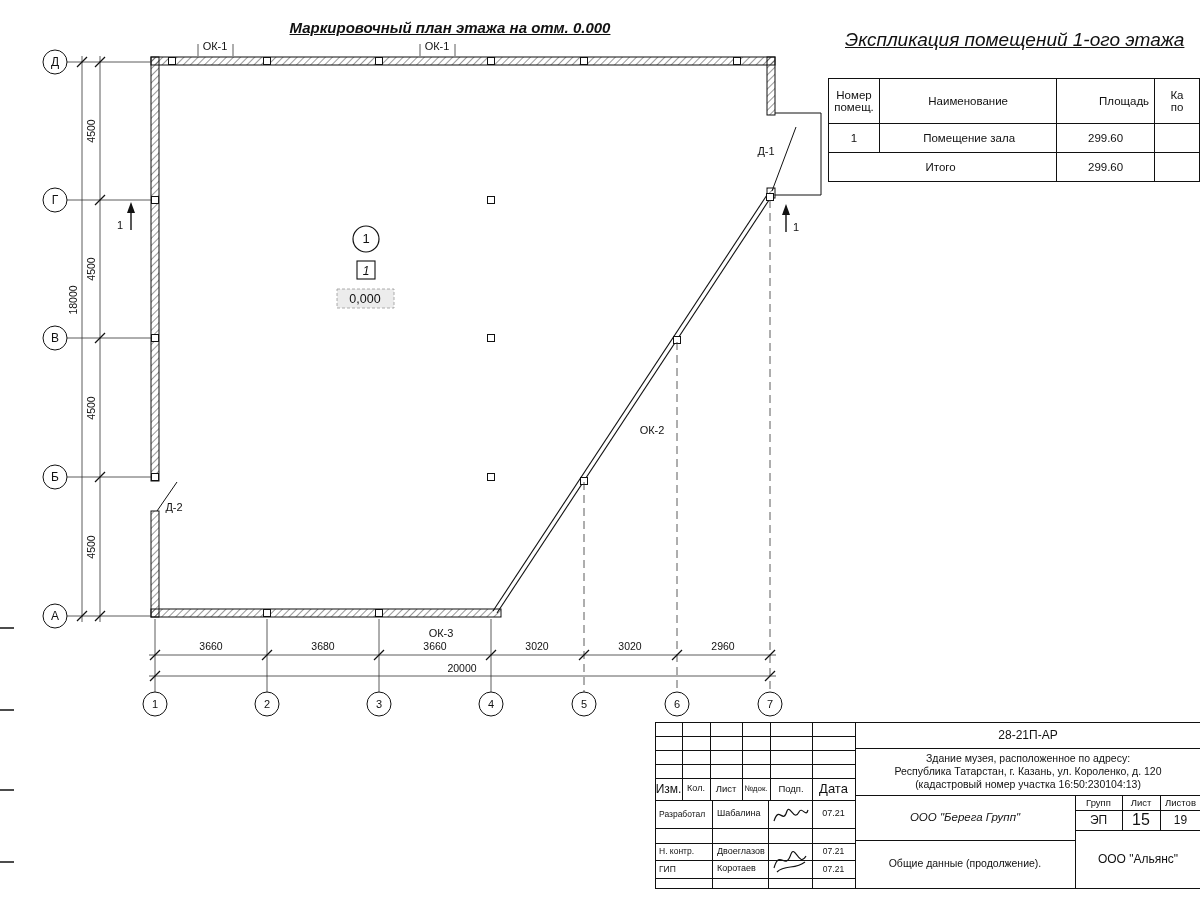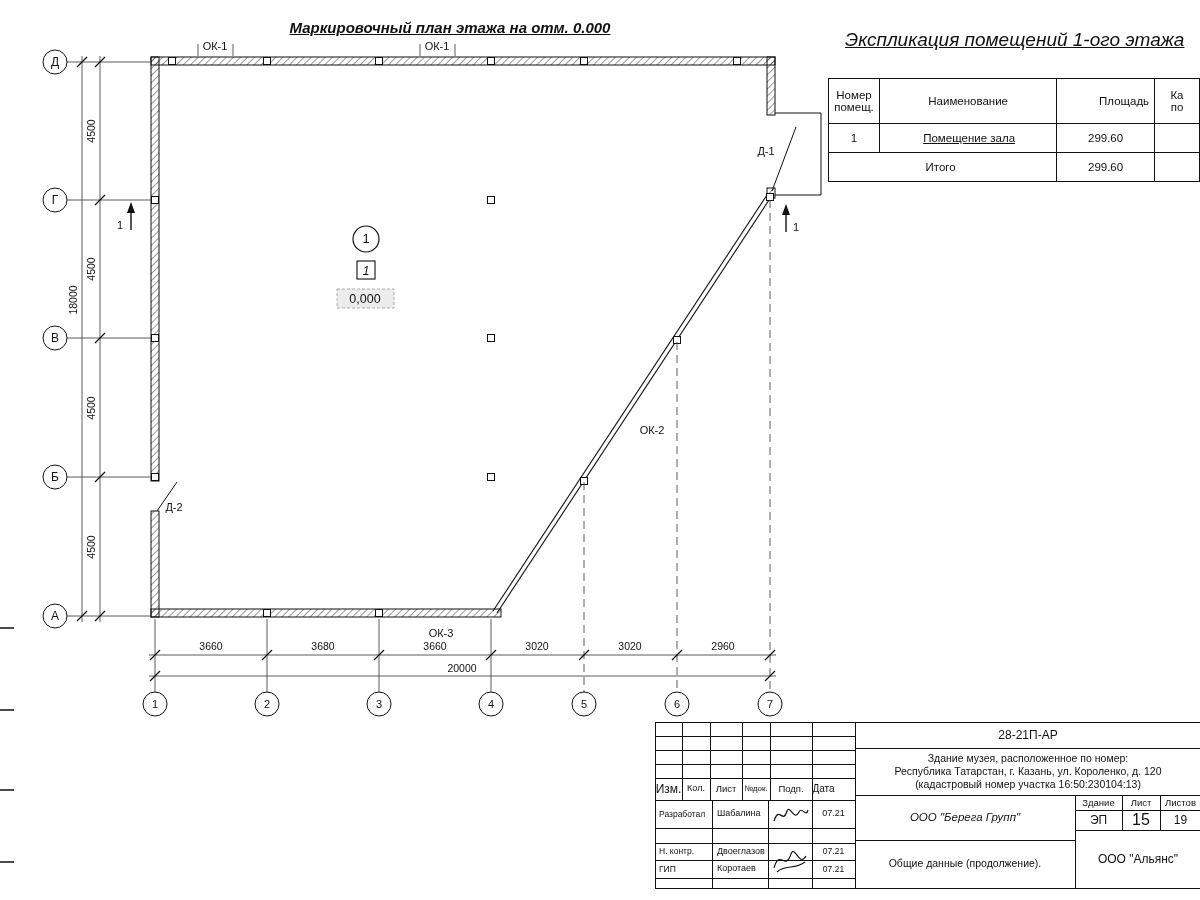--- a/index.html
+++ b/index.html
@@ -13,21 +13,21 @@
     text-decoration:underline;white-space:nowrap;}
 
   .expl-table{position:absolute;left:828px;top:78px;border-collapse:collapse;
     font-size:11.5px;table-layout:fixed;}
   .expl-table th,.expl-table td{border:1px solid #111;text-align:center;vertical-align:middle;
     padding:0 3px;font-weight:normal;white-space:pre-line;}
   .expl-table tr.hdr th{height:44px;}
   .expl-table tr.row td{height:28px;}
   .expl-table .c1{width:48px;} .expl-table .c2{width:250px;}
   .expl-table .c3{width:57px;padding-left:40px;} .expl-table .c4{width:60px;}
-  .tleft{text-align:center;padding-left:5px !important;text-decoration:underline;}
+  .tleft{text-align:center;padding-left:5px !important;}
   .tright{text-align:center;padding-right:7px !important;}
 
   .tb{position:absolute;left:655px;top:722px;width:546px;height:167px;font-size:10px;}
   .hl{position:absolute;height:1px;background:#111;}
   .vl{position:absolute;width:1px;background:#111;}
   .cell{position:absolute;display:flex;align-items:center;justify-content:center;
     text-align:center;line-height:1.25;}
   .cell.cleft{justify-content:flex-start;text-align:left;padding-left:3px;box-sizing:border-box;}
   .it{font-style:italic;}
   .sig{position:absolute;}
@@ -278,21 +278,21 @@
       <div class="vl" style="left:420px;top:73px;height:94px"></div>
       <div class="vl" style="left:467px;top:73px;height:35px"></div>
       <div class="vl" style="left:505px;top:73px;height:35px"></div>
     </div>
 
     <div class="cell" style="left:0;top:56px;width:27px;height:22px;font-size:12px">Изм.</div>
     <div class="cell" style="left:27px;top:56px;width:28px;height:22px;font-size:9px">Кол.</div>
     <div class="cell" style="left:55px;top:56px;width:32px;height:22px;font-size:9.5px">Лист</div>
     <div class="cell" style="left:87px;top:56px;width:28px;height:22px;font-size:8px">№док.</div>
     <div class="cell" style="left:115px;top:56px;width:42px;height:22px;font-size:9.5px">Подп.</div>
-    <div class="cell" style="left:147px;top:56px;width:43px;height:22px;font-size:10px">Дата</div>
+    <div class="cell" style="left:157px;top:56px;width:43px;height:22px;font-size:13px">Дата</div>
 
     <div class="cell cleft" style="left:1px;top:78px;width:56px;height:28px;font-size:8.5px">Разработал</div>
     <div class="cell cleft" style="left:59px;top:78px;width:54px;height:28px;font-size:9px">Шабалина</div>
     <div class="cell" style="left:157px;top:78px;width:43px;height:28px;font-size:9px">07.21</div>
 
     <div class="cell cleft" style="left:1px;top:121px;width:56px;height:17px;font-size:8.5px">Н. контр.</div>
     <div class="cell cleft" style="left:59px;top:121px;width:54px;height:17px;font-size:9px">Двоеглазов</div>
     <div class="cell" style="left:157px;top:121px;width:43px;height:17px;font-size:8.5px">07.21</div>
 
     <div class="cell cleft" style="left:1px;top:138px;width:56px;height:18px;font-size:8.5px">ГИП</div>
@@ -301,28 +301,28 @@
 
     <svg class="sig" style="left:116px;top:81px" width="39" height="24" viewBox="0 0 39 24">
       <path d="M3,18 C8,2 12,22 16,8 C19,1 23,19 28,9 C31,3 35,15 37,7" fill="none" stroke="#111" stroke-width="1.2"></path>
     </svg>
     <svg class="sig" style="left:116px;top:122px" width="39" height="32" viewBox="0 0 39 32">
       <path d="M3,24 C9,4 14,28 20,10 C24,0 28,24 35,12 M6,28 C14,20 24,26 34,18" fill="none" stroke="#111" stroke-width="1.1"></path>
     </svg>
 
     <div class="cell" style="left:200px;top:0;width:346px;height:26px;font-size:12px">28-21П-АР</div>
     <div class="cell" style="left:200px;top:26px;width:346px;height:47px;font-size:10.5px;flex-direction:column">
-      <span>Здание музея, расположенное по номер:</span>
+      <span>Здание музея, расположенное по адресу:</span>
       <span>Республика Татарстан, г. Казань, ул. Короленко, д. 120</span>
       <span>(кадастровый номер участка 16:50:230104:13)</span>
     </div>
     <div class="cell it" style="left:200px;top:73px;width:220px;height:45px;font-size:11.5px">ООО "Берега Групп"</div>
     <div class="cell" style="left:200px;top:118px;width:220px;height:48px;font-size:10.5px">Общие данные (продолжение).</div>
 
-    <div class="cell" style="left:420px;top:73px;width:47px;height:15px;font-size:9.5px">Здание</div>
+    <div class="cell" style="left:420px;top:73px;width:47px;height:15px;font-size:9.5px">Групп</div>
     <div class="cell" style="left:467px;top:73px;width:38px;height:15px;font-size:9.5px">Лист</div>
     <div class="cell" style="left:505px;top:73px;width:41px;height:15px;font-size:9.5px">Листов</div>
     <div class="cell" style="left:420px;top:88px;width:47px;height:20px;font-size:12px">ЭП</div>
     <div class="cell" style="left:467px;top:88px;width:38px;height:20px;font-size:16px">15</div>
     <div class="cell" style="left:505px;top:88px;width:41px;height:20px;font-size:12px">19</div>
     <div class="cell" style="left:420px;top:108px;width:126px;height:58px;font-size:12px">ООО "Альянс"</div>
   </div>
 
 </div>
 

